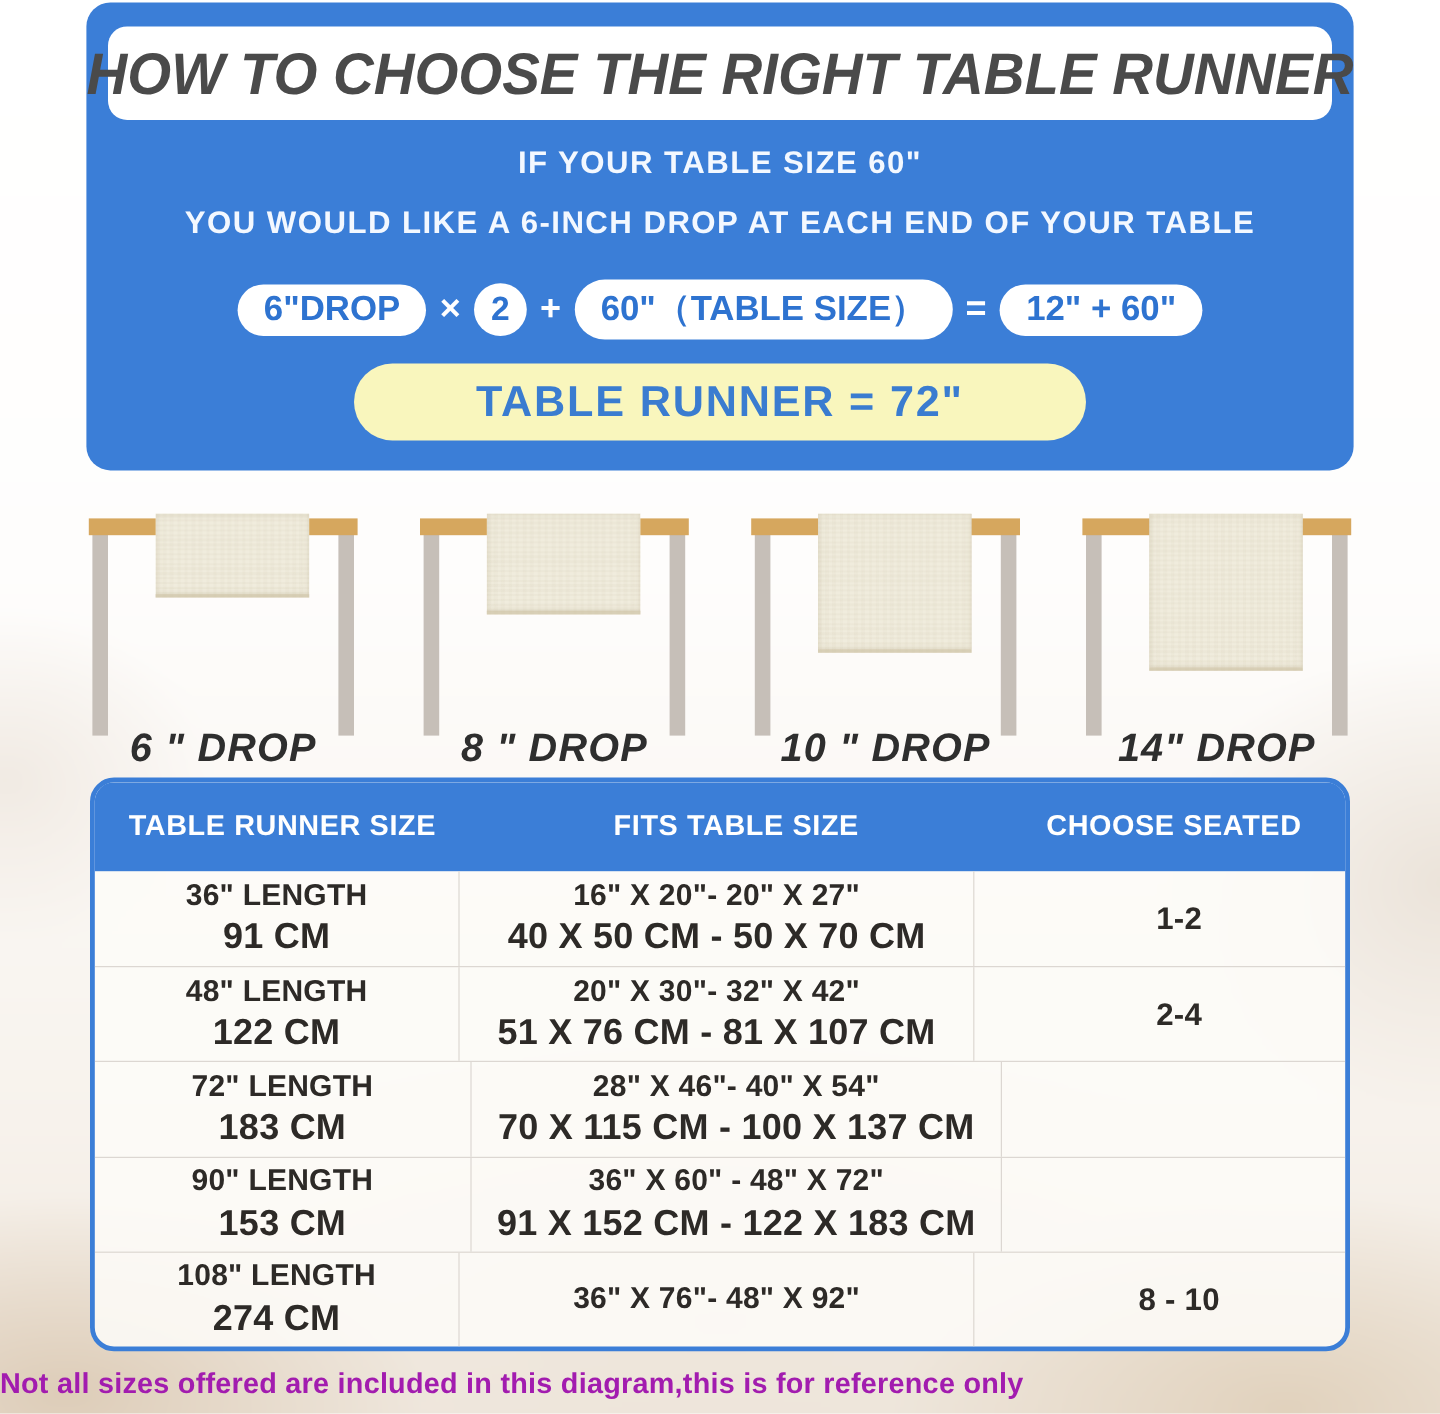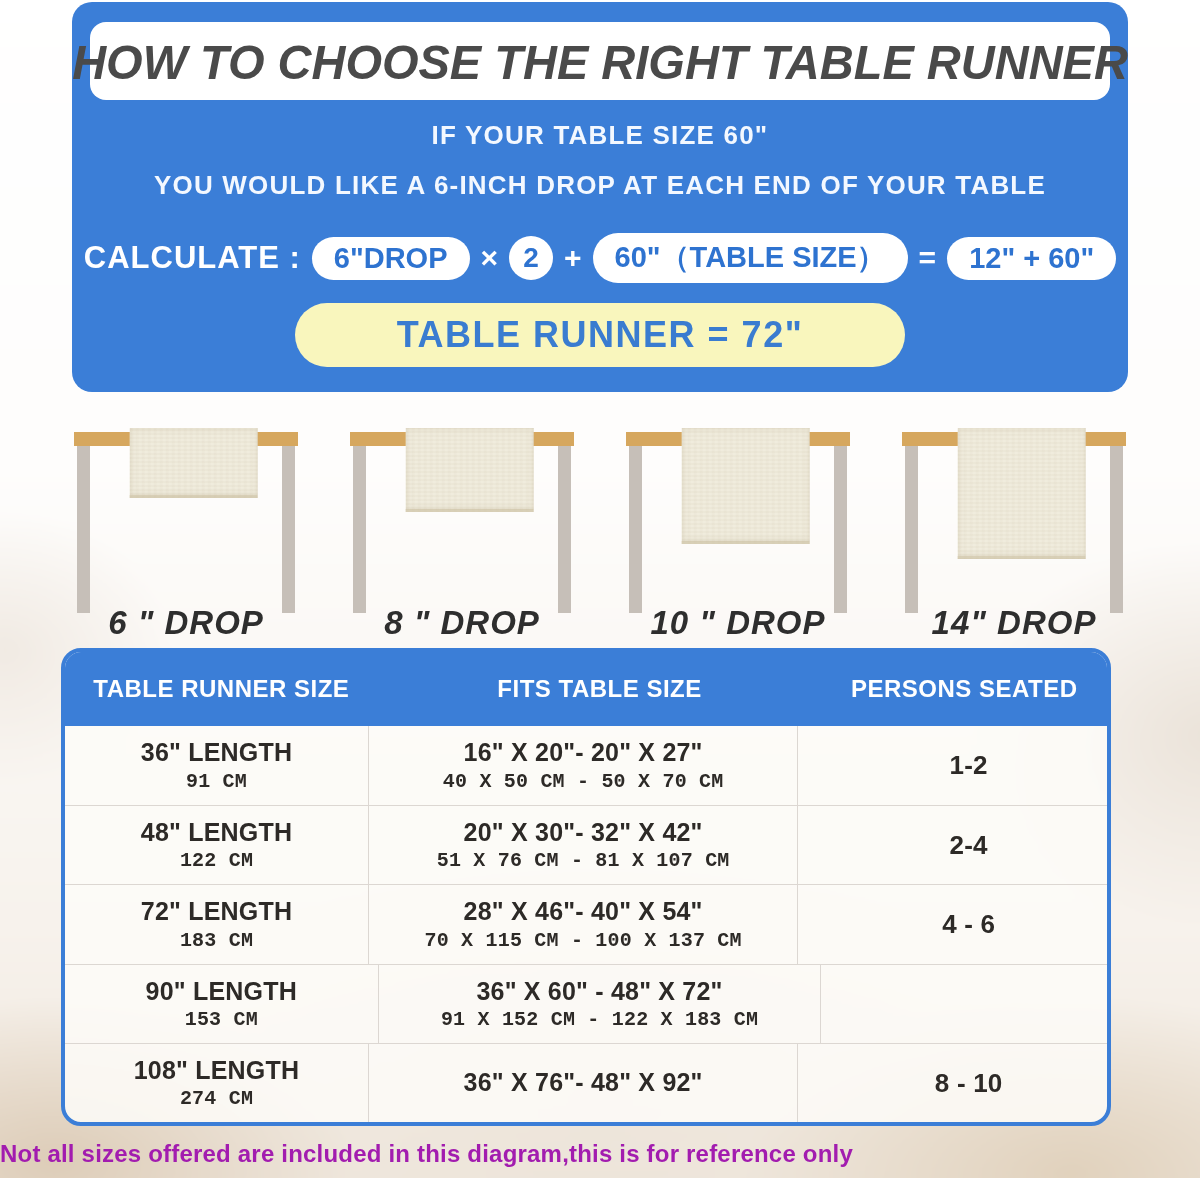--- a/index.html
+++ b/index.html
@@ -97,21 +97,21 @@
   .illus.d10 .runner { height:116px; }
   .illus.d14 .runner { height:131px; }
   .drop-label {
     position:absolute; left:0; right:0; bottom:2px;
     text-align:center; font-size:33px; font-weight:bold; font-style:italic;
     color:#2e2e2e; letter-spacing:1px; white-space:nowrap;
   }
 
   
   .size-table {
-    position:absolute; left:61px; top:648px; width:1050px; height:478px;
+    position:absolute; left:75px; top:648px; width:1050px; height:478px;
     border:4px solid #3b7ed7; border-radius:20px;
     overflow:hidden;
     background:rgba(253,251,248,0.85);
   }
   .size-header {
     height:74px; background:#3b7ed7;
     display:flex; align-items:center;
   }
   .size-header .hcell {
     color:#ffffff; font-size:24px; font-weight:bold; letter-spacing:0.5px;
@@ -124,21 +124,21 @@
   .srow {
     display:flex; align-items:center; height:79.2px;
   }
   .srow + .srow { border-top:1px solid #dcd7d2; }
   .scell {
     text-align:center; color:#2d2a27; font-weight:bold;
     font-size:25px; line-height:1.25; letter-spacing:0.2px;
     align-self:stretch; display:flex; flex-direction:column; justify-content:center;
   }
   .scell.col2 { border-left:1px solid #dcd7d2; border-right:1px solid #dcd7d2; }
-  .scell .sub { font-size:20px;font-family:Liberation Mono, monospace; }
+  .scell .sub { font-size:30px; }
   .scell.persons { font-size:26px;margin-left:32px; }
 
   
   .footer-note {
     position:absolute; left:0; right:0; top:1140px;
     text-align:left; font-size:24px; font-weight:bold; color:#a21caf;
     letter-spacing:0.2px;
   }
 </style>
 </head>
@@ -149,21 +149,20 @@
 <div class="page">
 
   <div class="hero">
     <div class="title-banner">
       <div class="title">HOW TO CHOOSE THE RIGHT TABLE RUNNER</div>
     </div>
     <div class="subtitle line1">IF YOUR TABLE SIZE 60"</div>
     <div class="subtitle line2">YOU WOULD LIKE A 6-INCH DROP AT EACH END OF YOUR TABLE</div>
 
     <div class="calc-row">
-      <span class="calc-label">CALCULATE :</span>
       <span class="pill">6"DROP</span>
       <span class="op">×</span>
       <span class="circle">2</span>
       <span class="op">+</span>
       <span class="pill">60"（TABLE SIZE）</span>
       <span class="op">=</span>
       <span class="pill">12" + 60"</span>
     </div>
 
     <div class="result-pill">TABLE RUNNER = 72"</div>
@@ -202,21 +201,21 @@
       <div class="runner"></div>
       <div class="drop-label">14" DROP</div>
     </div>
 
   </div>
 
   <div class="size-table">
     <div class="size-header">
       <div class="hcell col1">TABLE RUNNER SIZE</div>
       <div class="hcell col2">FITS TABLE SIZE</div>
-      <div class="hcell col3">PERSONS SEATED</div>
+      <div class="hcell col3">CHOOSE SEATED</div>
     </div>
     <div class="size-body">
 
       <div class="srow">
         <div class="scell col1">
           <div>36" LENGTH</div>
           <div class="sub">91 CM</div>
         </div>
         <div class="scell col2">
           <div>16" X 20"- 20" X 27"</div>
@@ -239,21 +238,20 @@
 
       <div class="srow">
         <div class="scell col1">
           <div>72" LENGTH</div>
           <div class="sub">183 CM</div>
         </div>
         <div class="scell col2">
           <div>28" X 46"- 40" X 54"</div>
           <div class="sub">70 X 115 CM - 100 X 137 CM</div>
         </div>
-        <div class="scell col3 persons">4 - 6</div>
       </div>
 
       <div class="srow">
         <div class="scell col1">
           <div>90" LENGTH</div>
           <div class="sub">153 CM</div>
         </div>
         <div class="scell col2">
           <div>36" X 60" - 48" X 72"</div>
           <div class="sub">91 X 152 CM - 122 X 183 CM</div>

